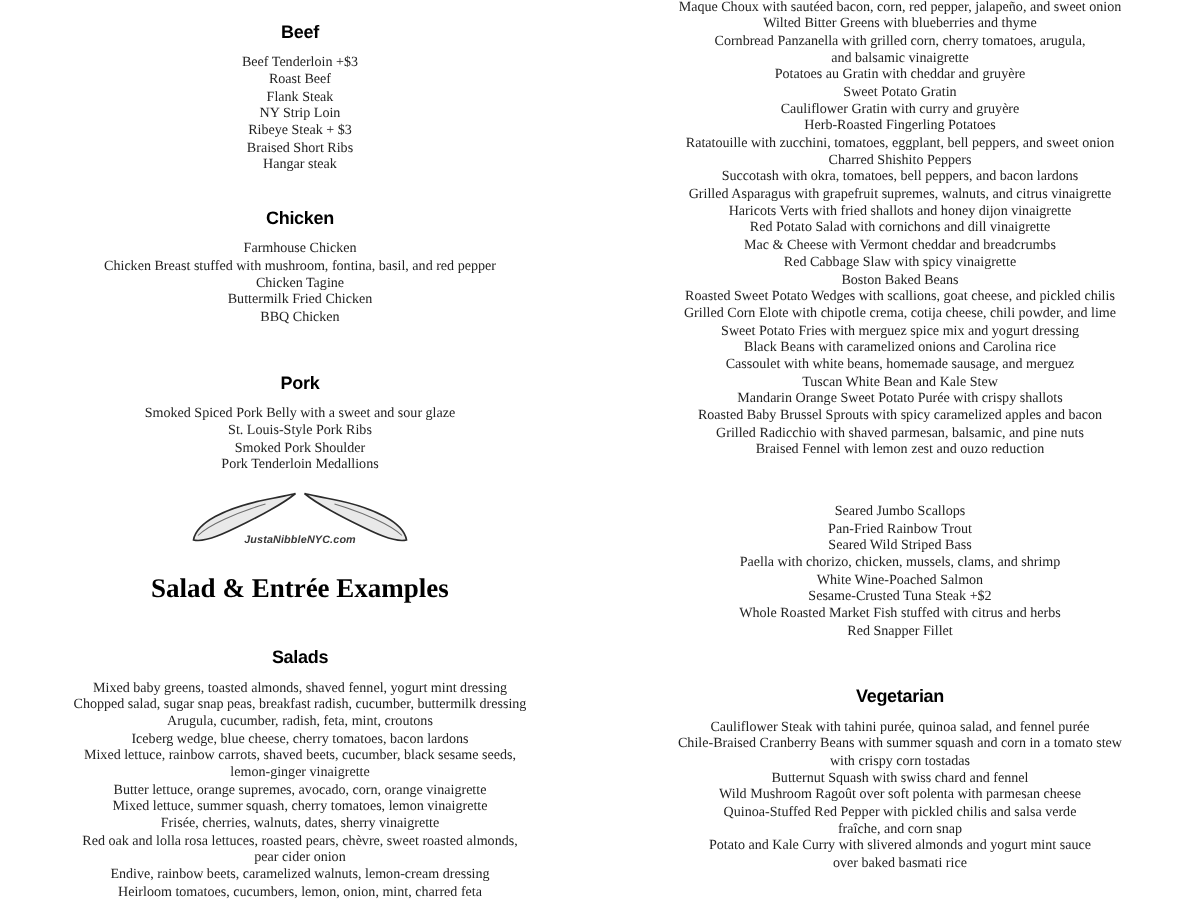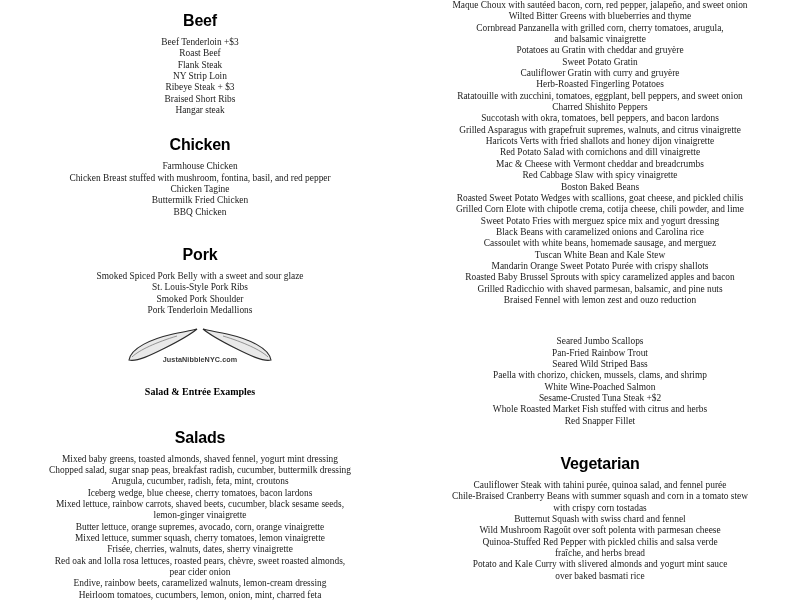--- a/index.html
+++ b/index.html
@@ -26,31 +26,31 @@
     box-sizing: border-box;
     padding: 0 14px;
     text-align: center;
   }
   .col-left  { padding-top: 14px; }
   .col-right { padding-top: 0px; }
 
   .section-heading {
     font-family: "Liberation Sans", sans-serif;
     font-weight: bold;
-    font-size: 16px;
+    font-size: 12px;
     letter-spacing: -0.2px;
     color: #000;
     margin: 0;
     padding: 0;
     line-height: 14px;
   }
   .group-title {
     font-family: "Liberation Serif", serif;
     font-weight: bold;
-    font-size: 10px;
+    font-size: 18px;
     color: #000;
     margin: 0;
     line-height: 20px;
   }
   .item-list {
     list-style: none;
     margin: 0;
     padding: 0;
     text-align: center;
   }
@@ -77,20 +77,21 @@
   }
   .logo-svg { display: block; margin: 0 auto; }
   .logo-text {
     font-family: "Liberation Sans", sans-serif;
     font-weight: bold;
     font-size: 7.2px;
     color: #3a3a3a;
     text-align: center;
     margin-top: -13px;
     letter-spacing: 0.1px;
+    font-style: italic;
   }
 </style>
 </head>
 <body>
 
 <div class="page">
 
   <div class="column col-left">
 
     <div class="section-heading">Beef</div>
@@ -213,19 +214,19 @@
 
     <div class="section-heading">Vegetarian</div>
     <div class="sp-after-heading"></div>
     <ul class="item-list">
       <li>Cauliflower Steak with tahini purée, quinoa salad, and fennel purée</li>
       <li>Chile-Braised Cranberry Beans with summer squash and corn in a tomato stew</li>
       <li class="wrap-cont">with crispy corn tostadas</li>
       <li>Butternut Squash with swiss chard and fennel</li>
       <li>Wild Mushroom Ragoût over soft polenta with parmesan cheese</li>
       <li>Quinoa-Stuffed Red Pepper with pickled chilis and salsa verde</li>
-      <li class="wrap-cont">fraîche, and herbs bread</li>
+      <li class="wrap-cont">fraîche, and corn snap</li>
       <li>Potato and Kale Curry with slivered almonds and yogurt mint sauce</li>
       <li class="wrap-cont">over baked basmati rice</li>
     </ul>
   </div>
 
 </div>
 
 </body></html>

